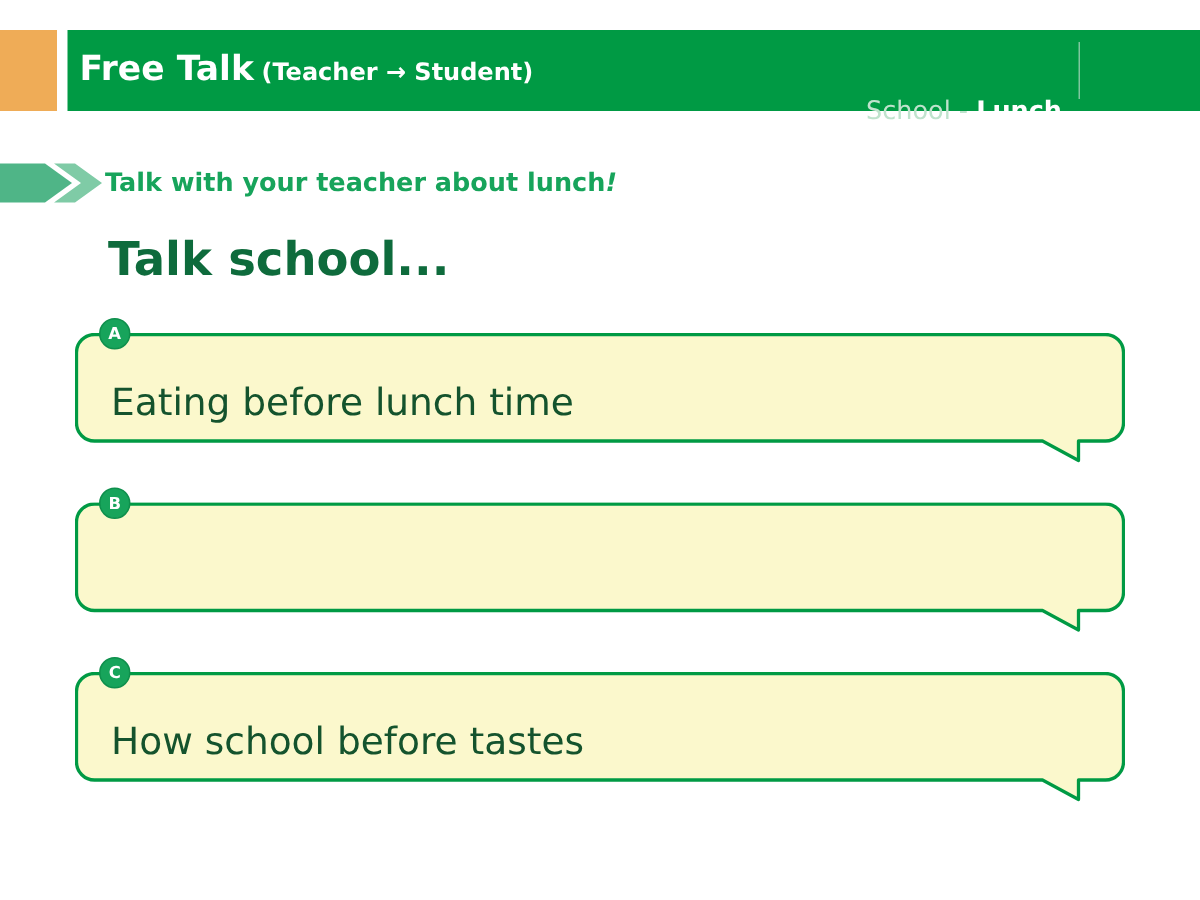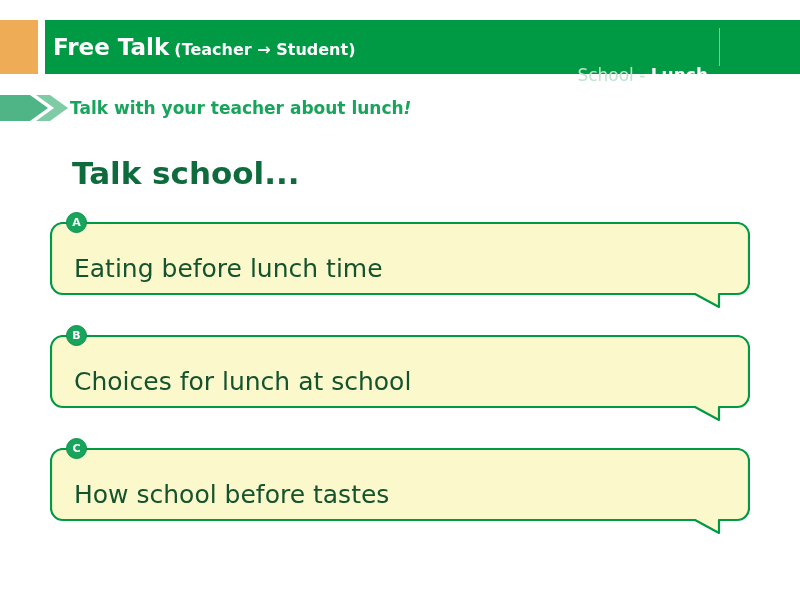--- a/index.html
+++ b/index.html
@@ -101,21 +101,21 @@
     text-transform: uppercase;
   }
   #brand-logo .brand-line .cap {
     font-size: 13px;
   }
 
   
   #subtitle-row {
     position: absolute;
     left: 0;
-    top: 90px;
+    top: 104px;
     width: 699px;
     height: 36px;
   }
   #arrow-marker {
     position: absolute;
     left: 0;
     top: 0;
     width: 75px;
     height: 36px;
   }
@@ -231,21 +231,20 @@
   </svg>
   <div class="bubble-badge">A</div>
   <div class="bubble-text">Eating before lunch time</div>
 </div>
 
 <div class="bubble" id="bubble-b">
   <svg class="bubble-svg" width="700" height="92" viewBox="0 0 700 92" xmlns="http://www.w3.org/2000/svg">
     <path d="M13,1 L687,1 A12,12 0 0 1 699,13 L699,60 A12,12 0 0 1 687,72 L669,72 L669,85 L645,72 L13,72 A12,12 0 0 1 1,60 L1,13 A12,12 0 0 1 13,1 Z" fill="#FBF8CC" stroke="#009A44" stroke-width="2.2" stroke-linejoin="round"></path>
   </svg>
   <div class="bubble-badge">B</div>
-  <div class="bubble-text">Choices for lunch at school</div>
 </div>
 
 <div class="bubble" id="bubble-c">
   <svg class="bubble-svg" width="700" height="92" viewBox="0 0 700 92" xmlns="http://www.w3.org/2000/svg">
     <path d="M13,1 L687,1 A12,12 0 0 1 699,13 L699,60 A12,12 0 0 1 687,72 L669,72 L669,85 L645,72 L13,72 A12,12 0 0 1 1,60 L1,13 A12,12 0 0 1 13,1 Z" fill="#FBF8CC" stroke="#009A44" stroke-width="2.2" stroke-linejoin="round"></path>
   </svg>
   <div class="bubble-badge">C</div>
   <div class="bubble-text">How school before tastes</div>
 </div>
 

